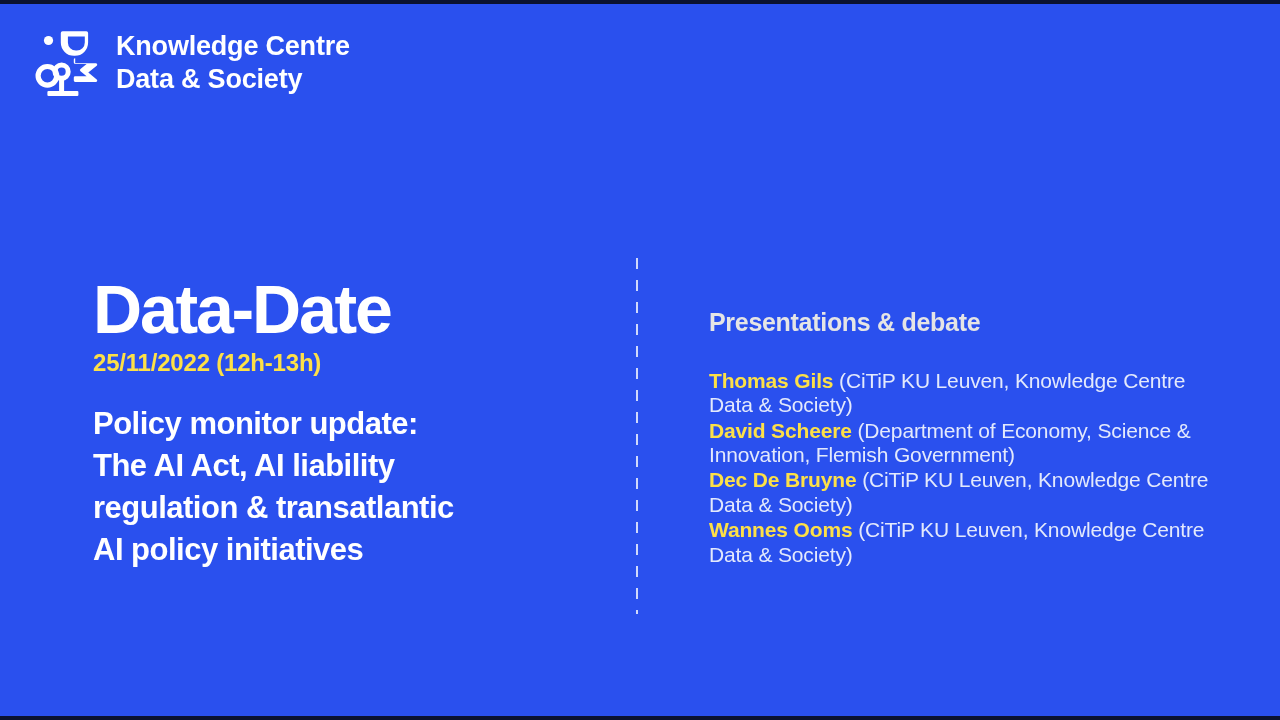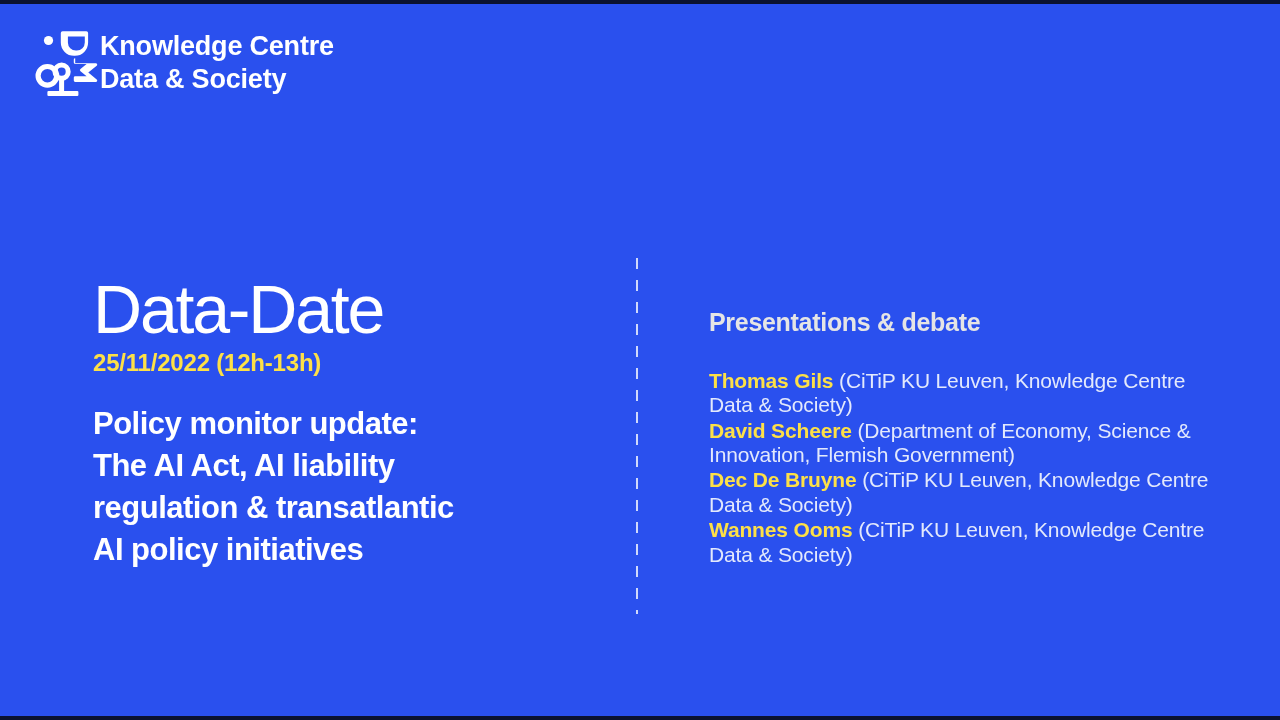--- a/index.html
+++ b/index.html
@@ -30,20 +30,21 @@
     z-index:40;
   }
   .letterbox.top    { top:0; }
   .letterbox.bottom { bottom:0; }
 
   
   .brand {
     position:absolute;
     left:28px; top:28px;
     display:flex; align-items:center;
+    gap:16px;
   }
   .brand-mark { width:72px; height:70px; display:block; flex:0 0 auto; }
   .brand-word {
     color:#ffffff;
     font-size:27px;
     font-weight:bold;
     line-height:1.22;
     letter-spacing:-0.2px;
     white-space:nowrap;
   }
@@ -58,21 +59,21 @@
 
   
   .col-left {
     position:absolute;
     left:93px; top:276px;
     width:500px;
   }
   .event-title {
     color:#ffffff;
     font-size:68px;
-    font-weight:normal;
+    font-weight:bold;
     line-height:0.98;
     letter-spacing:-2.2px;
   }
   .event-date {
     margin-top:6px;
     color:#fde047;
     font-size:24px;
     font-weight:bold;
     letter-spacing:-0.2px;
   }

